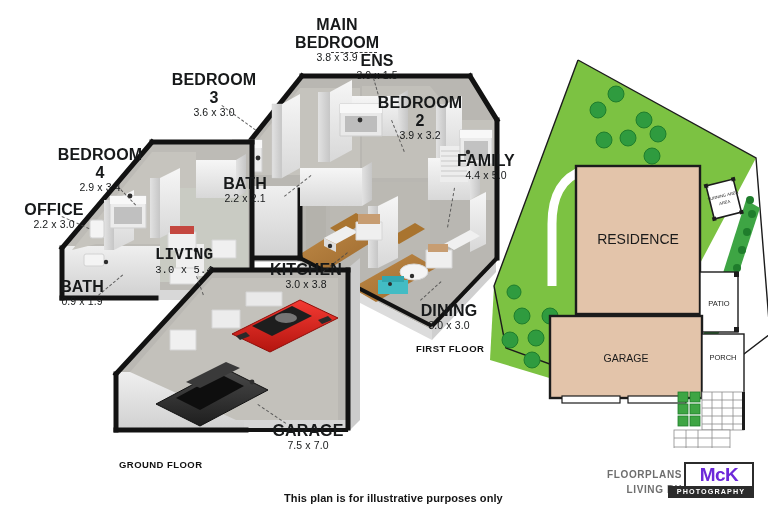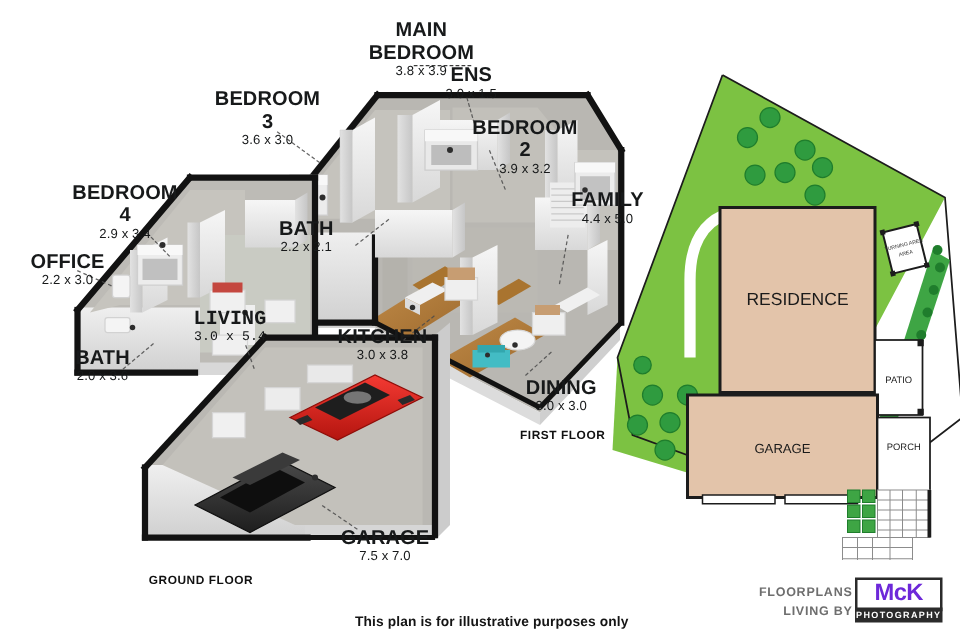--- a/index.html
+++ b/index.html
@@ -33,21 +33,21 @@
 
   
   .logo{position:absolute;right:14px;bottom:10px;width:150px;height:40px;}
   .logo .lines{position:absolute;left:0;top:6px;width:78px;
                font-size:10px;font-weight:700;letter-spacing:.6px;
                color:#6e6e6e;line-height:1.45;text-align:right;}
   .logo .mck{position:absolute;right:0;top:0;width:66px;height:23px;
              border:2.2px solid #2b2b2b;color:#6d28d9;font-size:19px;
              font-weight:900;letter-spacing:-.5px;line-height:21px;
              text-align:center;background:#fff;}
-  .logo .ph{position:absolute;right:0;top:24px;width:70px;height:12px;
+  .logo .ph{position:absolute;right:0;top:24px;width:86px;height:12px;
             background:#2b2b2b;color:#fff;font-size:7.2px;font-weight:800;
             letter-spacing:1.1px;line-height:12px;text-align:center;}
 </style>
 </head>
 <body>
 
 <div id="stage">
 
   <svg class="svgwrap" viewBox="0 0 768 512">
     <defs>
@@ -328,21 +328,21 @@
   <div class="label" style="left:450px;top:152px;width:72px;">
     <span class="nm">FAMILY</span>
     <span class="dm">4.4 x 5.0</span>
   </div>
   <div class="label" style="left:148px;top:247px;width:72px;font-family:Liberation Mono, monospace;">
     <span class="nm">LIVING</span>
     <span class="dm">3.0 x 5.4</span>
   </div>
   <div class="label" style="left:46px;top:278px;width:72px;">
     <span class="nm">BATH</span>
-    <span class="dm">2.0 x 3.6</span>
+    <span class="dm">0.9 x 1.9</span>
   </div>
   <div class="label" style="left:266px;top:261px;width:80px;">
     <span class="nm">KITCHEN</span>
     <span class="dm">3.0 x 3.8</span>
   </div>
   <div class="label" style="left:412px;top:302px;width:74px;">
     <span class="nm">DINING</span>
     <span class="dm">3.0 x 3.0</span>
   </div>
   <div class="label" style="left:270px;top:422px;width:76px;">

